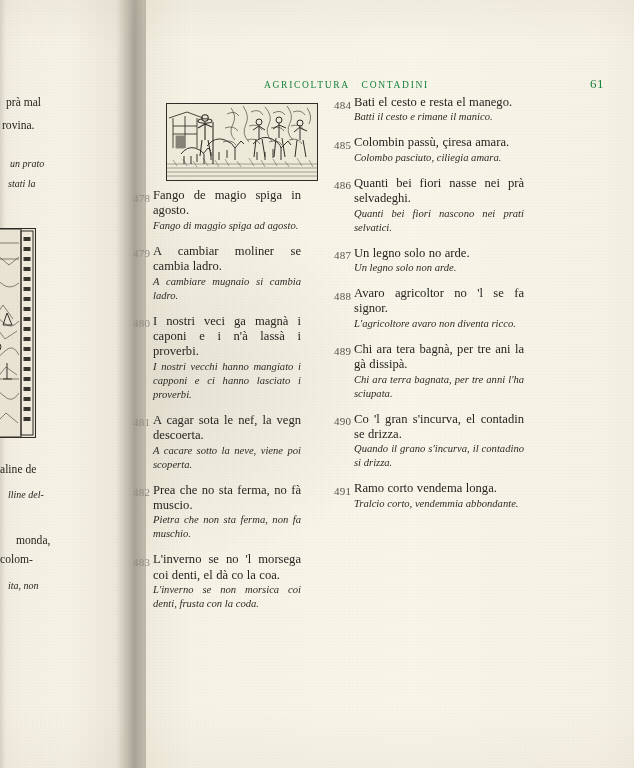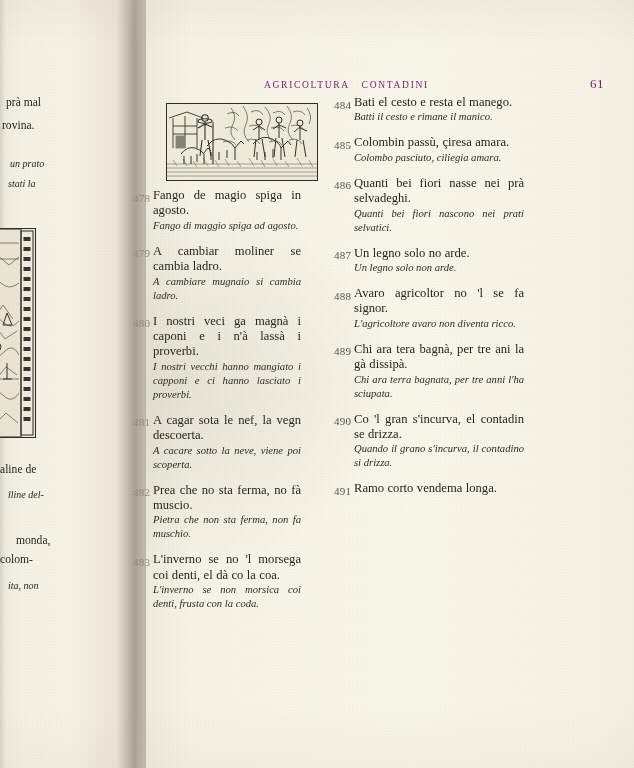--- a/index.html
+++ b/index.html
@@ -49,21 +49,21 @@
   .top-shade{
     position:absolute;left:0;top:0;width:634px;height:46px;
     background:linear-gradient(180deg, rgba(198,192,174,.16) 0%, rgba(198,192,174,0) 100%);
     pointer-events:none;
   }
 
   
   .runhead{
     position:absolute;left:264px;top:76px;width:340px;
     display:flex;justify-content:space-between;align-items:baseline;
-    color:#701a75;
+    color:#15803d;
   }
   .runhead-title{
     font-size:9.5px;letter-spacing:1.7px;font-variant:normal;
     white-space:pre;
   }
   .runhead-folio{font-size:13px;letter-spacing:.5px;}
 
   
   .woodcut{
     position:absolute;left:166px;top:103px;width:150px;height:76px;
@@ -298,19 +298,20 @@
       <div class="italian">Chi ara terra bagnata, per tre anni l'ha sciupata.</div>
     </div>
     <div class="entry">
       <span class="num">490</span>
       <div class="dialect">Co 'l gran s'incurva, el contadin se drizza.</div>
       <div class="italian">Quando il grano s'incurva, il contadino si drizza.</div>
     </div>
     <div class="entry">
       <span class="num">491</span>
       <div class="dialect">Ramo corto vendema longa.</div>
+      <div class="italian">Tralcio corto, vendemmia abbondante.</div>
     </div>
   </div>
 
   <div class="grain"></div>
   <div class="top-shade"></div>
   <div class="bottom-shade"></div>
 </div>
 
 </body></html>

